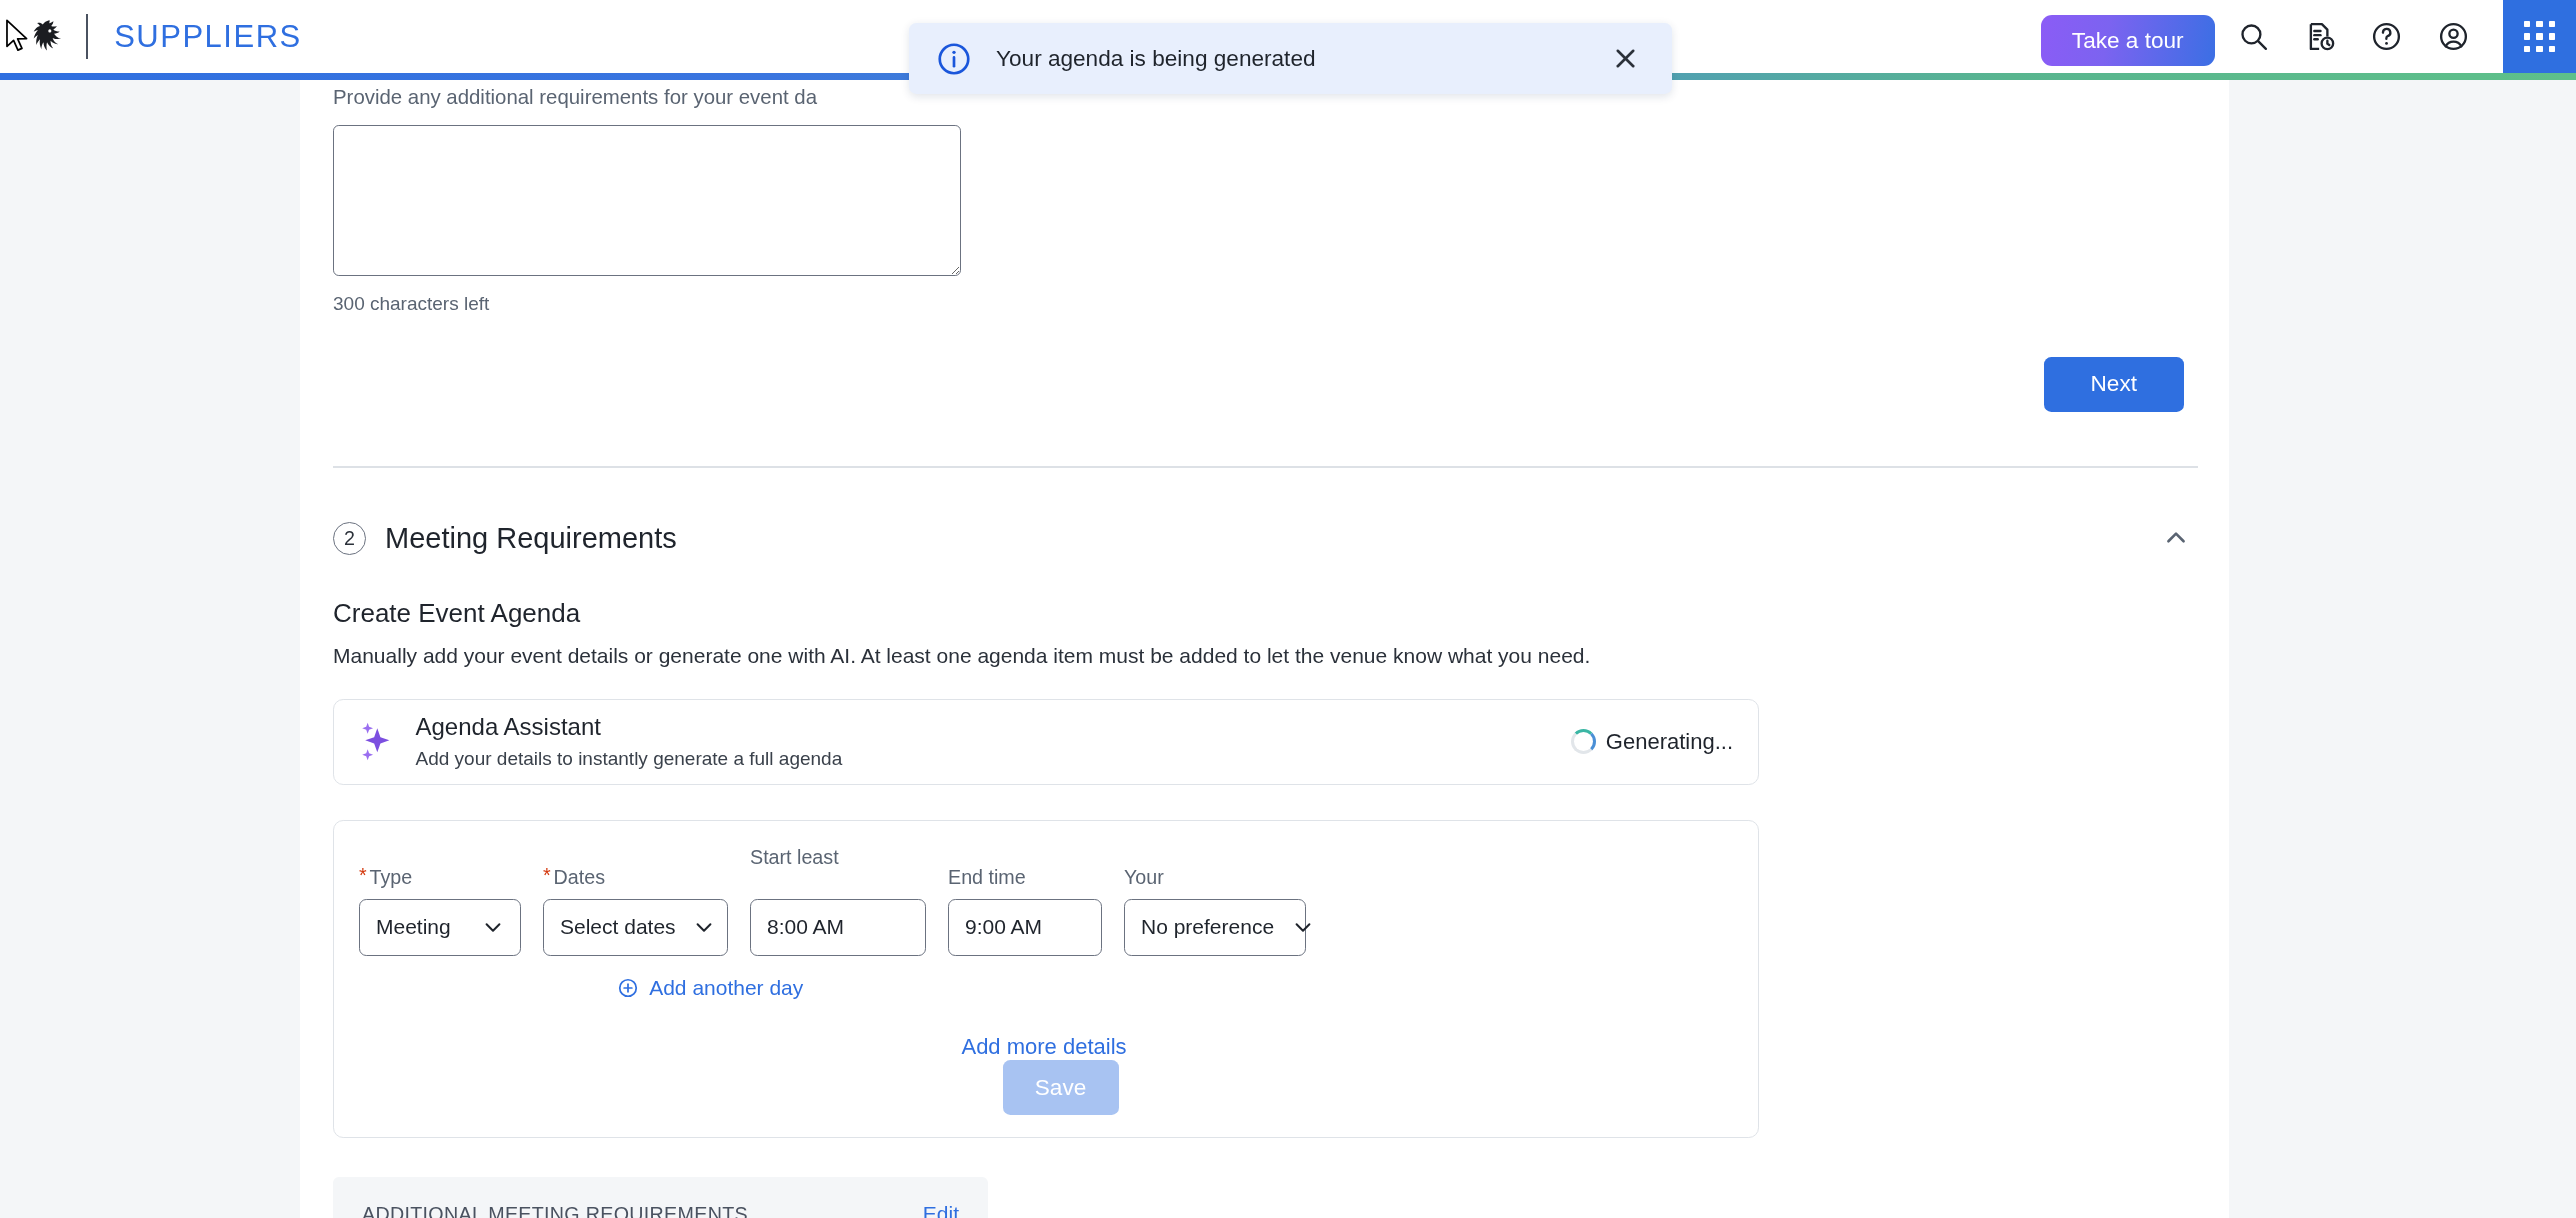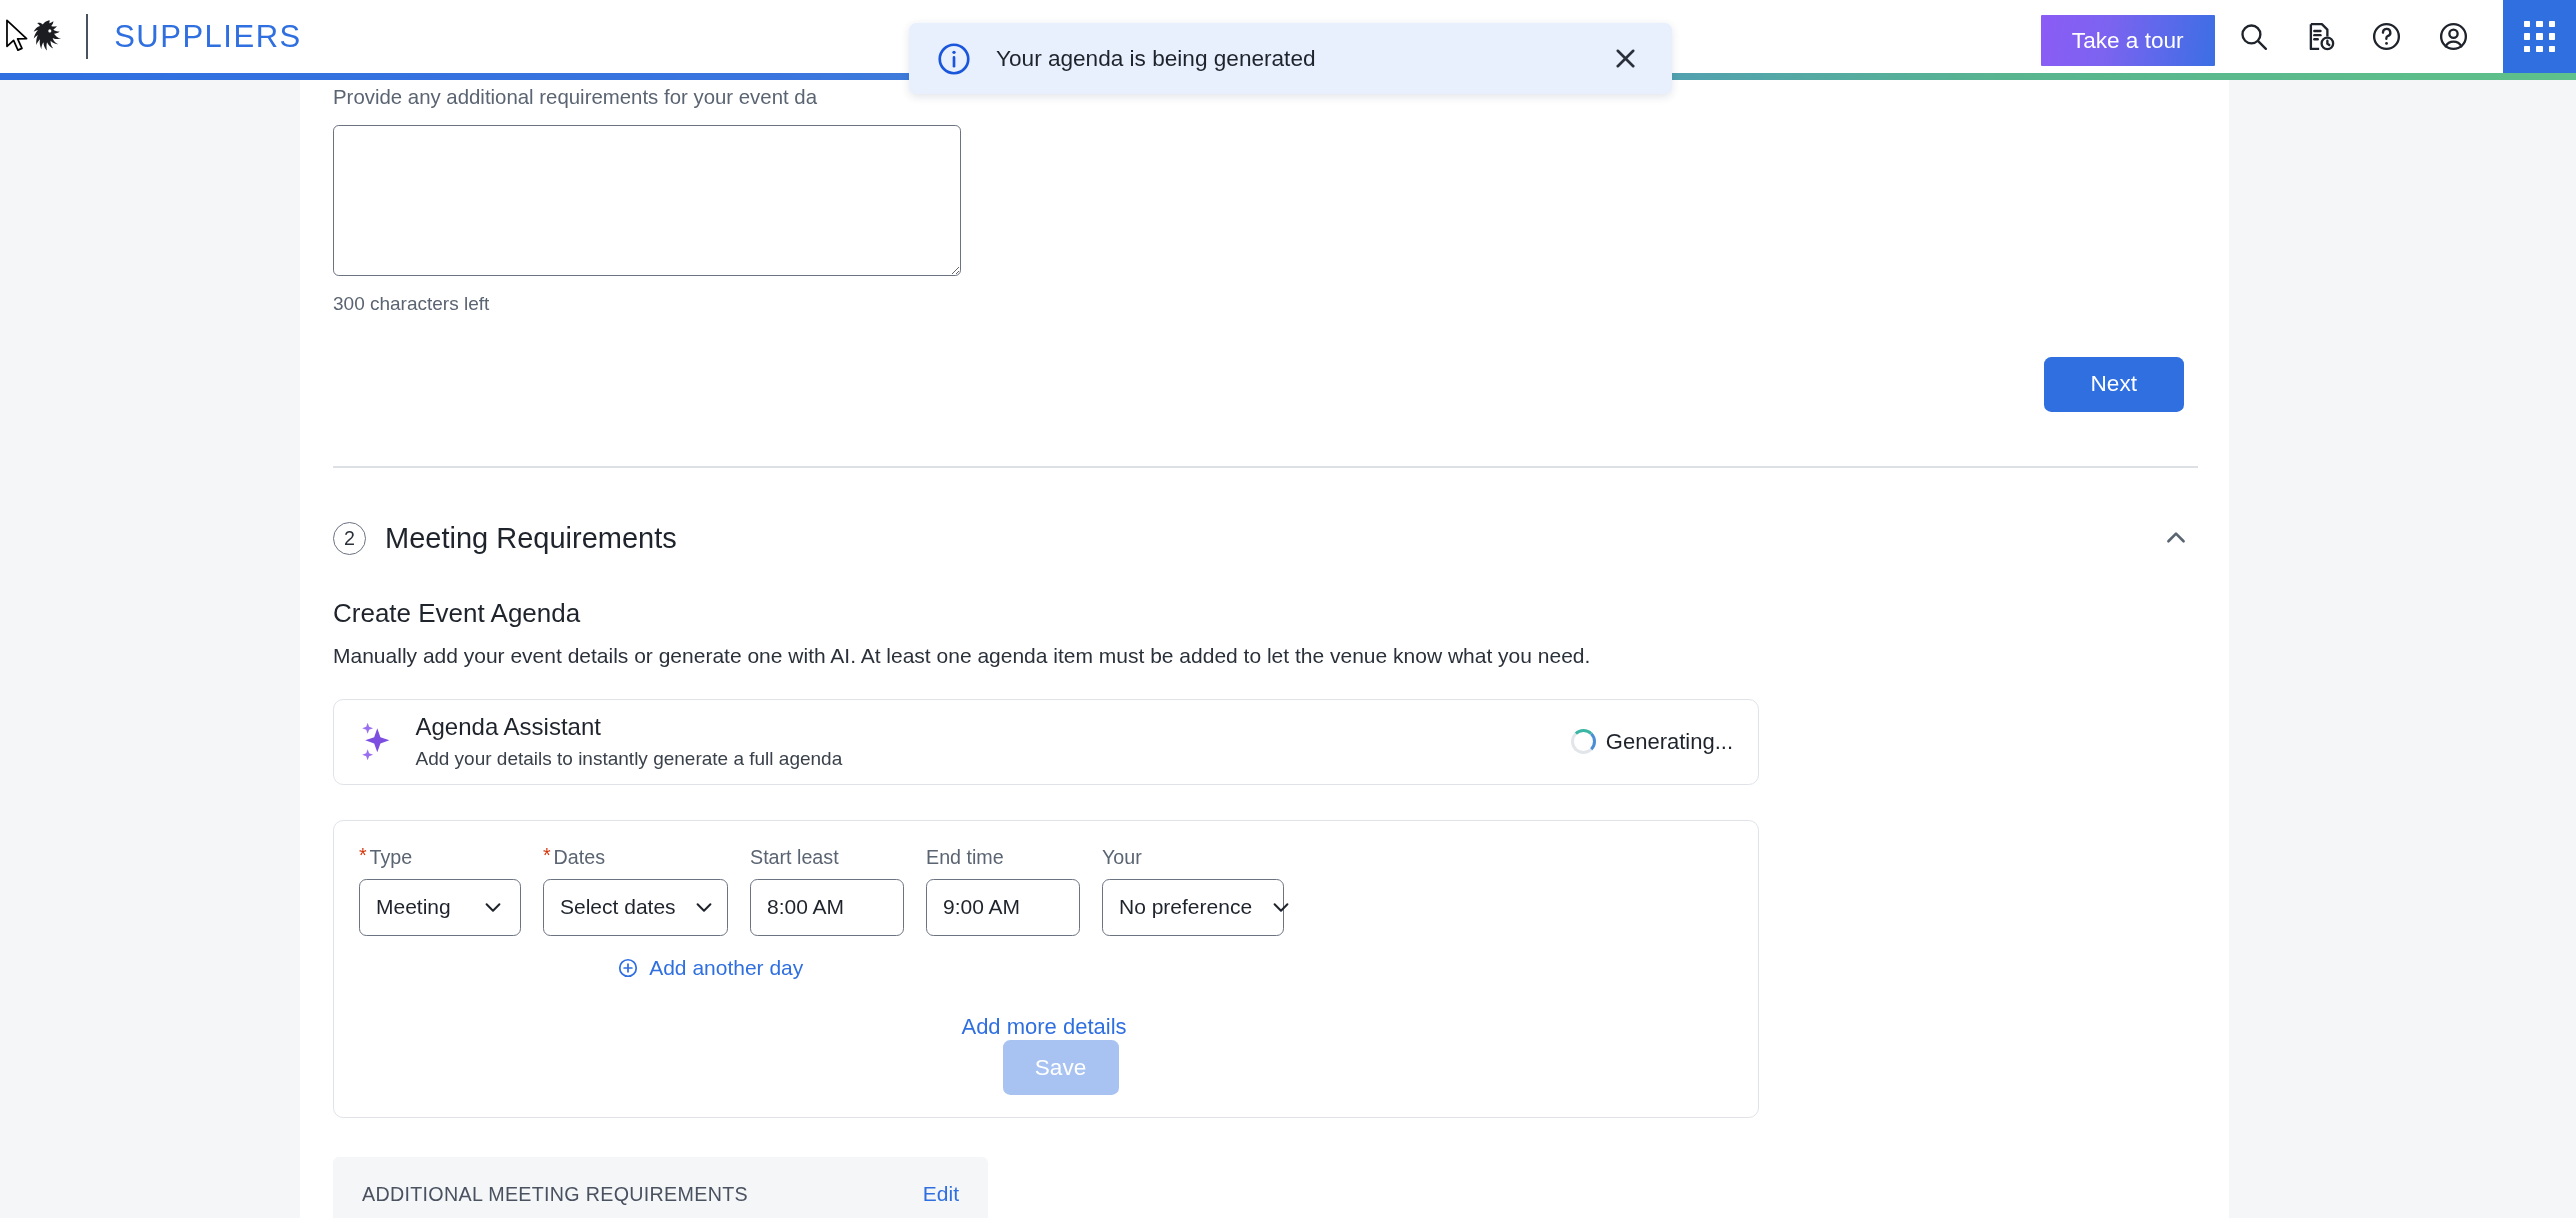--- a/index.html
+++ b/index.html
@@ -23,21 +23,21 @@
   .brand {
     margin-left: 26px;
     font-size: 31px; letter-spacing: 1.5px; font-weight: 400;
     color: #2f6fe0;
   }
   .appbar-right {
     margin-left: auto; height: 73px;
     display: flex; align-items: center;
   }
   .tour-btn {
-    height: 51px; padding: 0 31px; border: none; border-radius: 1px;
+    height: 51px; padding: 0 31px; border: none; border-radius: 11px;
     background: linear-gradient(100deg, #8b5cf6 0%, #7c63f0 38%, #3b6fe4 100%);
     color: #ffffff; font-size: 22.6px; font-family: "Liberation Sans", sans-serif;
     cursor: pointer; display: flex; align-items: center; margin-top: 8px;
   }
   .icon-btn {
     width: 55px; height: 55px; margin-left: 11.6px;
     display: flex; align-items: center; justify-content: center;
     cursor: pointer; background: none; border: none;
   }
   .icon-btn:first-of-type { margin-left: 32px; }
@@ -141,21 +141,21 @@
   .sel, .inp {
     height: 57px; border: 1.5px solid #6b7280; border-radius: 7.3px; background: #fff;
     display: flex; align-items: center; padding: 0 16px;
     font-size: 21px; color: #1f242c; cursor: pointer;
     font-family: "Liberation Sans", sans-serif;
   }
   .sel .val { white-space: nowrap; }
   .sel .chev { margin-left: auto; padding-left: 17.5px; display: flex; }
   .w-type { width: 162px; }
   .w-dates { width: 185px; }
-  .w-start { width: 154px; }
+  .w-start { width: 176px; margin-top: 20px; }
   .w-end { width: 154px; }
   .w-att { width: 146px; }
   .w-setup { width: 182px; }
   .inp.readonlyish { cursor: text; }
 
   .add-day {
     margin-top: 20.4px; margin-left: 258px;
     display: inline-flex; align-items: center; cursor: pointer;
   }
   .add-day span { margin-left: 10.2px; font-size: 21px; color: #2f6fe0; }

